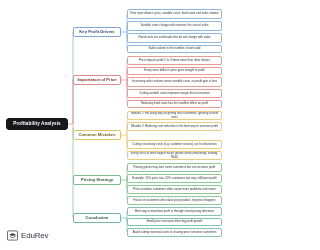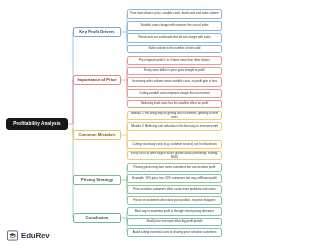--- a/index.html
+++ b/index.html
@@ -72,21 +72,21 @@
   
   .logo{
     position:absolute;left:7px;top:230px;
     display:flex;align-items:center;gap:3px;
   }
   .logo-mark{
     width:11px;height:11px;
     display:flex;align-items:center;justify-content:center;
   }
   .logo-text{
-    font-size:8px;font-weight:bold;color:#2f3a45;letter-spacing:-.2px;
+    font-size:8px;font-weight:normal;color:#2f3a45;letter-spacing:-.2px;
   }
 </style>
 </head>
 <body>
 
 <div id="map">
 
   <svg class="links" viewBox="0 0 225 250">
 
     <path d="M68 124 H73" stroke="#b9a3a3" stroke-width="0.8" fill="none"></path>

